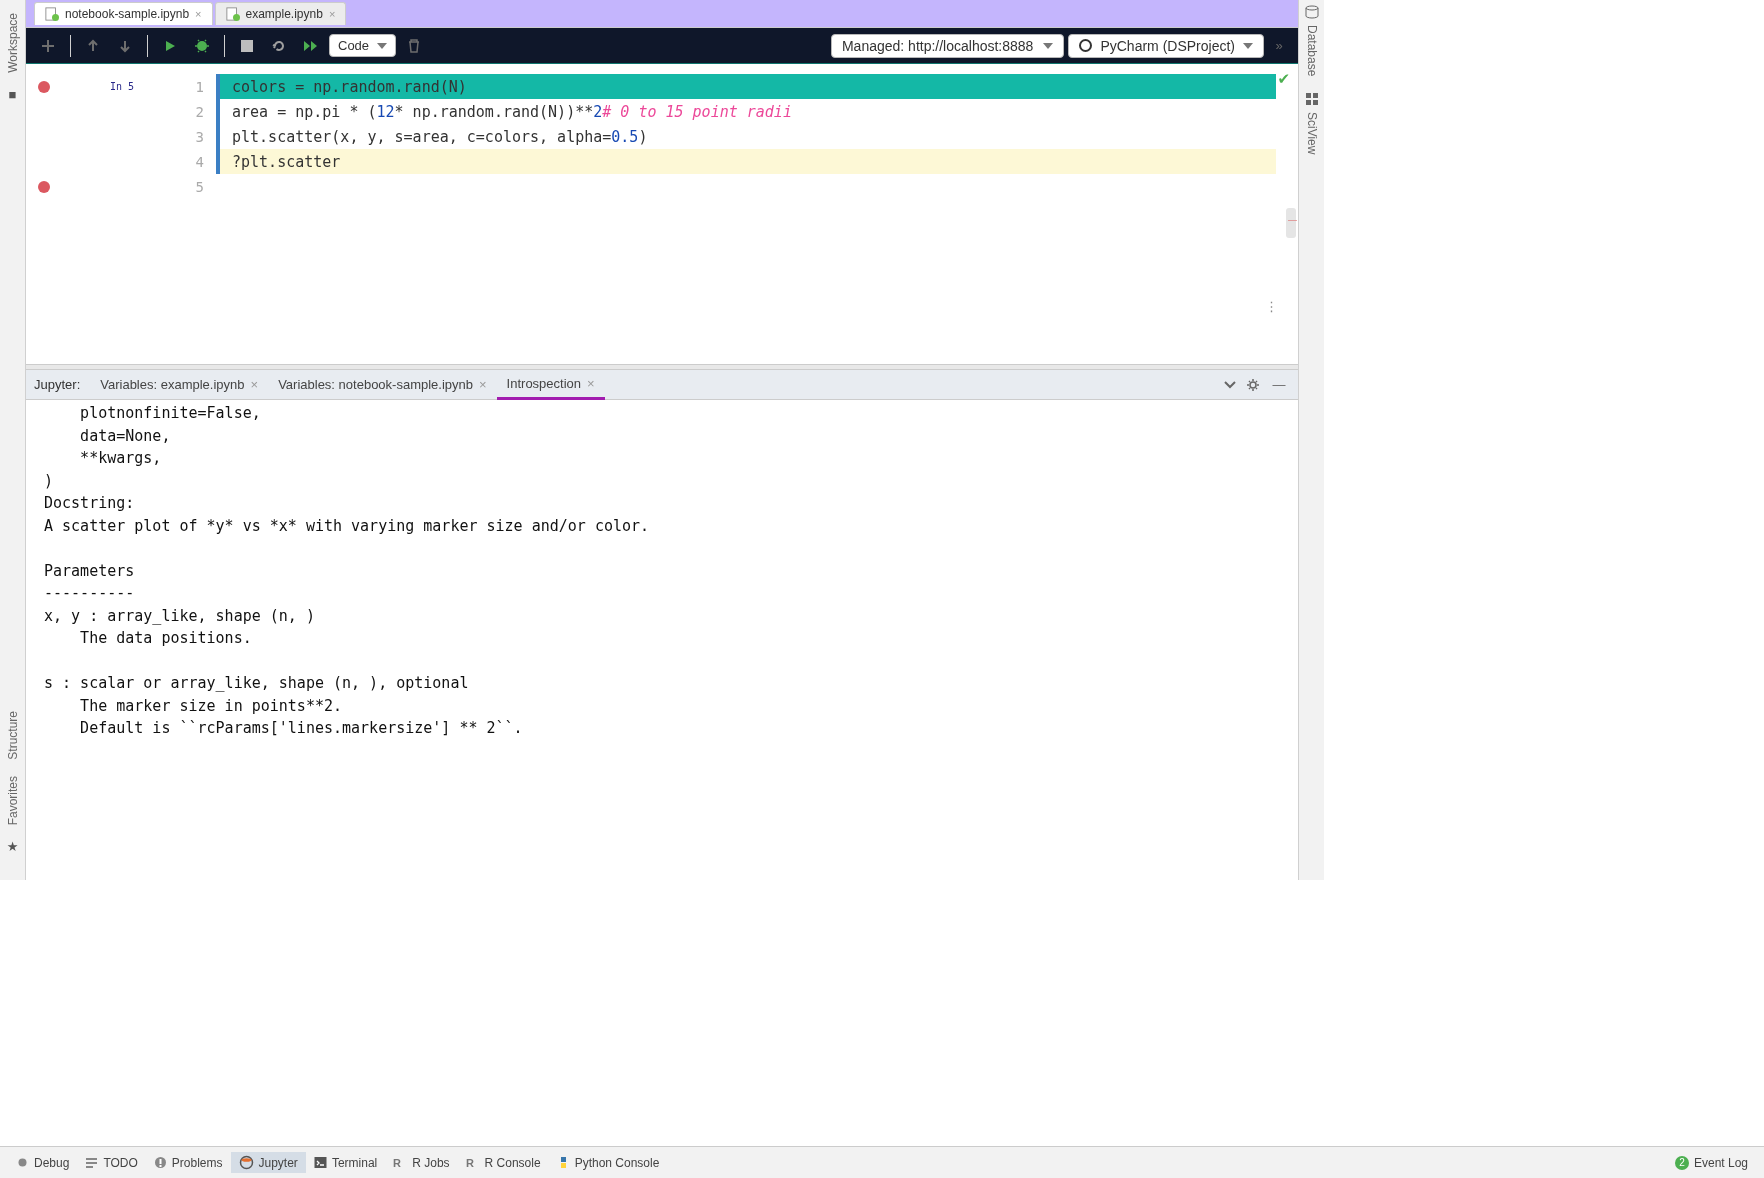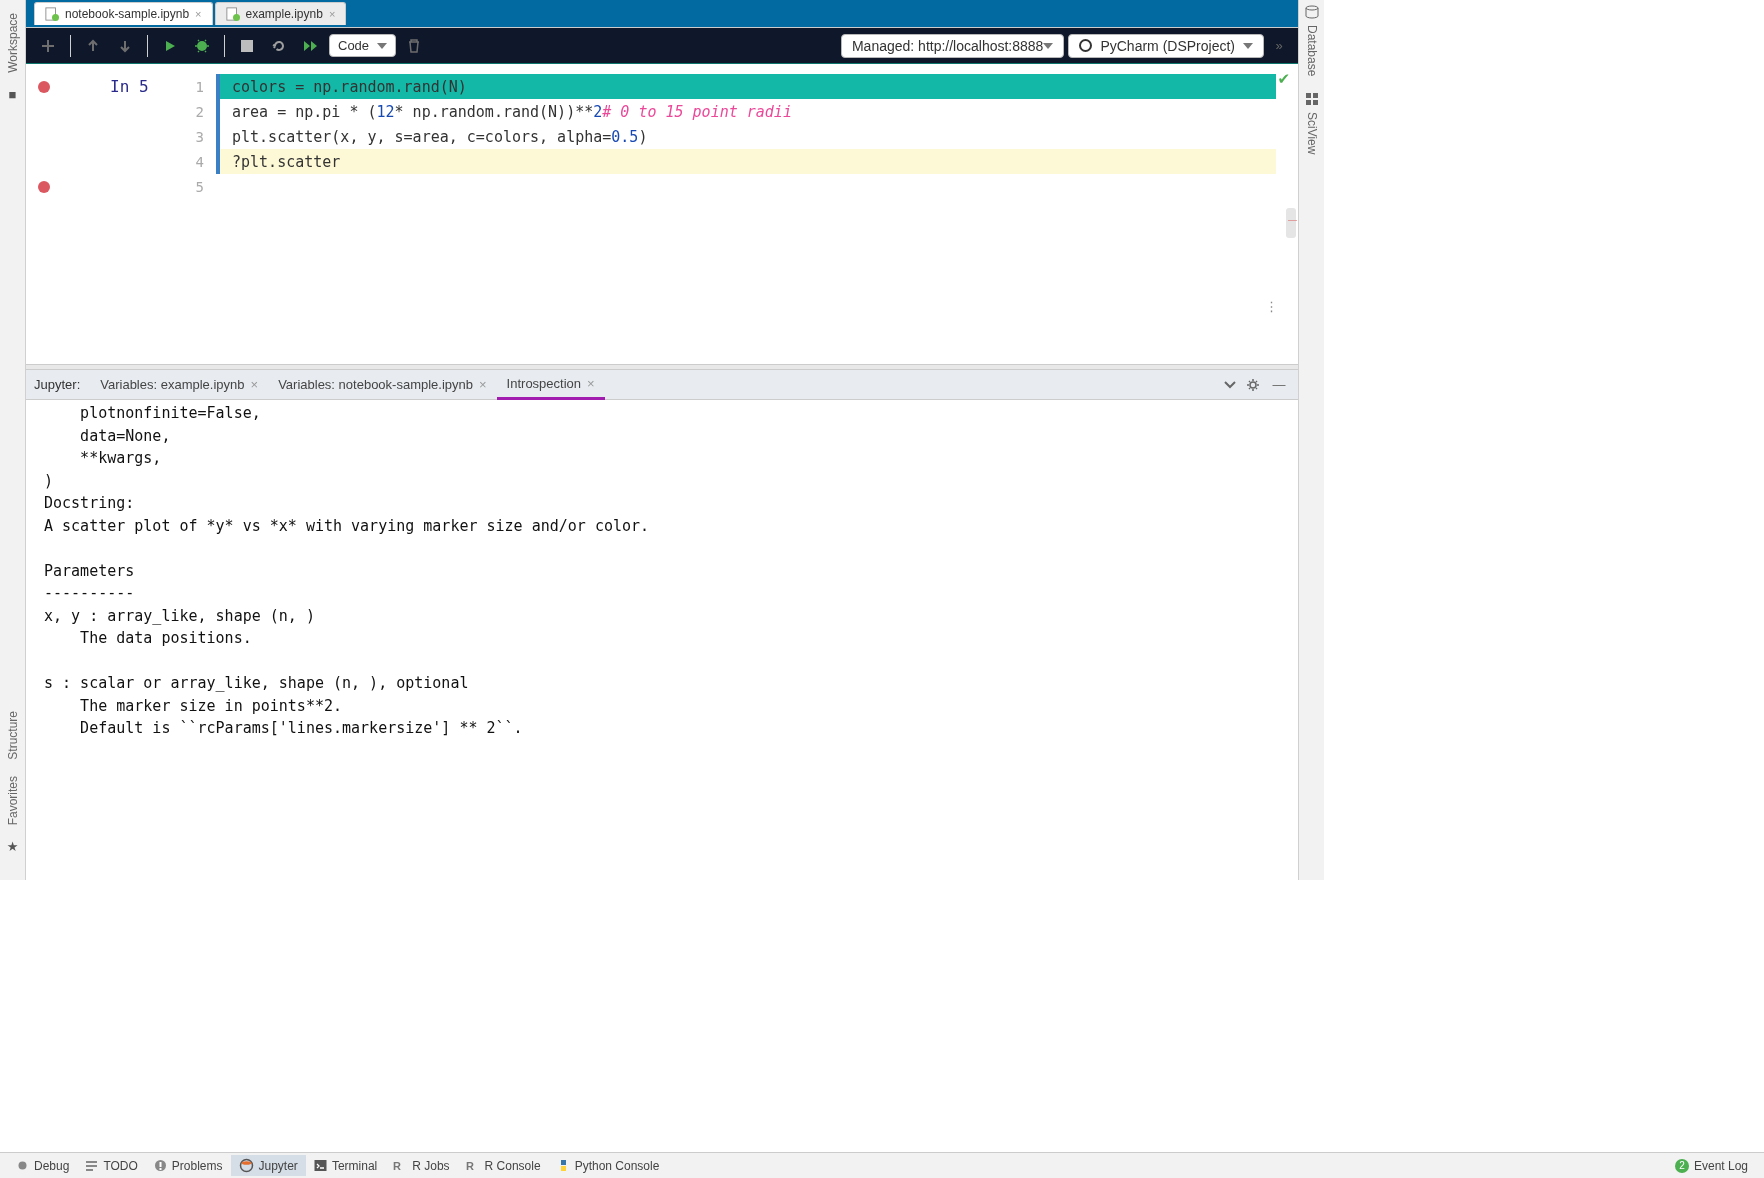--- a/index.html
+++ b/index.html
@@ -4,38 +4,38 @@
 <style>
 * { box-sizing: border-box; margin: 0; padding: 0; }
 body { font-family: -apple-system, "Segoe UI", sans-serif; font-size: 13px; color: #333; background: #fff; width: 1324px; position: relative; }
 .main-layout { display: flex; height: 880px; }
 .left-sidebar { width: 26px; border-right: 1px solid #d0d0d0; display: flex; flex-direction: column; align-items: center; padding-top: 5px; background: #f2f2f2; }
 .left-sidebar .label-v { writing-mode: vertical-rl; transform: rotate(180deg); font-size: 12px; color: #666; margin: 8px 0; }
 .left-sidebar .icon-sb { margin: 6px 0; color: #555; }
 .right-sidebar { width: 26px; border-left: 1px solid #d0d0d0; display: flex; flex-direction: column; align-items: center; padding-top: 5px; background: #f2f2f2; }
 .right-sidebar .label-v { writing-mode: vertical-rl; font-size: 12px; color: #666; margin: 6px 0; }
 .center-area { flex: 1; display: flex; flex-direction: column; overflow: hidden; }
-.tabs-bar { height: 28px; display: flex; align-items: center; background: #0369a1; border-bottom: 1px solid #ccc; padding-left: 8px; gap: 2px; }
+.tabs-bar { height: 28px; display: flex; align-items: center; background: #c4b5fd; border-bottom: 1px solid #ccc; padding-left: 8px; gap: 2px; }
 .tab { display: flex; align-items: center; gap: 6px; padding: 4px 10px; background: #fff; border: 1px solid #ccc; border-bottom: none; border-radius: 3px 3px 0 0; font-size: 12px; }
 .tab.inactive { background: #ececec; }
 .tab .close-x { color: #999; font-size: 11px; cursor: pointer; }
 .nb-icon { width: 14px; height: 14px; display: inline-flex; }
 .toolbar { height: 36px; display: flex; align-items: center; padding: 0 8px; gap: 4px; border-bottom: 1px solid #0f766e; background: #0f172a; }
 .tb-btn { width: 28px; height: 28px; display: flex; align-items: center; justify-content: center; color: #6e6e6e; cursor: pointer; }
 .tb-sep { width: 1px; height: 22px; background: #d0d0d0; margin: 0 4px; }
 .cell-type-select { border: 1px solid #b8b8b8; border-radius: 4px; padding: 3px 8px; display: flex; align-items: center; gap: 8px; font-size: 13px; background: #fff; cursor: pointer; }
-.server-select { margin-left: auto; border: 1px solid #b8b8b8; border-radius: 4px; padding: 3px 10px; display: flex; align-items: center; font-size: 14px; background: #fff; cursor: pointer; }
+.server-select { margin-left: auto; border: 1px solid #b8b8b8; border-radius: 4px; padding: 3px 10px; display: flex; align-items: center; gap: 10px; font-size: 14px; background: #fff; cursor: pointer; }
 .interpreter-select { border: 1px solid #b8b8b8; border-radius: 4px; padding: 3px 10px; display: flex; align-items: center; gap: 8px; font-size: 14px; background: #fff; cursor: pointer; }
 .status-ring { width: 13px; height: 13px; border: 2px solid #333; border-radius: 50%; display: inline-block; }
 .more-btn { width: 22px; text-align: center; color: #666; cursor: pointer; }
 .editor { height: 300px; position: relative; overflow: hidden; }
 .gutter { position: absolute; left: 0; top: 0; width: 190px; height: 100%; padding-top: 10px; }
 .gutter-row { height: 25px; display: flex; align-items: center; }
 .bp { width: 12px; height: 12px; background: #db5860; border-radius: 50%; margin-left: 12px; }
-.in-label { color: #2a2a8a; font-family: Menlo, monospace; font-size: 16px; margin-left: 60px; }
+.in-label { color: #2a2a8a; font-family: Menlo, monospace; font-size: 10px; margin-left: 60px; }
 .ln { color: #aaa; font-family: Menlo, monospace; font-size: 14px; margin-left: auto; margin-right: 12px; }
 .code-area { position: absolute; top: 10px; left: 190px; right: 22px; }
 .code-line { height: 25px; display: flex; align-items: center; font-family: Menlo, monospace; font-size: 15px; padding-left: 12px; border-left: 4px solid #3b7fc4; }
 .code-line.bp-active { background: #14b8a6; }
 .code-line.highlight { background: #fdf8d6; }
 .tok-n { color: #1749b3; }
 .tok-c { color: #ec4899; font-style: italic; }
 .check-icon { position: absolute; right: 8px; top: 6px; color: #4caf50; font-size: 15px; }
 .scroll-ind { position: absolute; right: 2px; top: 144px; width: 10px; height: 30px; background: #e5e5e5; border-radius: 3px; }
 .scroll-ind::after { content: "—"; position: absolute; right: -1px; top: 7px; color: #d77; font-size: 9px; }
@@ -43,21 +43,21 @@
 .plot-out .tick-lab { position: absolute; left: -35px; font-family: Menlo, monospace; font-size: 13px; color: #444; }
 .ellipsis-v { position: absolute; right: 20px; top: 235px; color: #888; cursor: pointer; }
 .split-bar { height: 6px; background: #e8e8e8; border-top: 1px solid #ccc; border-bottom: 1px solid #ccc; cursor: row-resize; }
 .bottom-panel { flex: 1; display: flex; flex-direction: column; }
 .panel-tabs { height: 30px; display: flex; align-items: center; background: #e8ecf1; border-bottom: 1px solid #ccc; padding: 0 8px; font-size: 13px; }
 .panel-tabs .ptab { padding: 6px 10px; display: flex; align-items: center; gap: 6px; color: #444; cursor: pointer; }
 .panel-tabs .ptab.active { border-bottom: 3px solid #a21caf; }
 .panel-tabs .spacer { flex: 1; }
 .panel-tabs .pbtn { width: 22px; text-align: center; color: #666; cursor: pointer; }
 .panel-content { flex: 1; padding: 2px 18px; font-family: Menlo, monospace; font-size: 15px; color: #111; overflow: hidden; white-space: pre; line-height: 1.5; }
-.status-bar { position: fixed; bottom: 0; left: 0; right: 0; height: 26px; background: #f2f2f2; border-top: 1px solid #ccc; display: flex; align-items: center; padding: 0 8px; font-size: 12px; gap: 2px; }
+.status-bar { position: fixed; bottom: 0; left: 0; right: 0; height: 32px; background: #f2f2f2; border-top: 1px solid #ccc; display: flex; align-items: center; padding: 0 8px; font-size: 12px; gap: 2px; }
 .status-bar .sitem { display: flex; align-items: center; gap: 5px; padding: 3px 8px; cursor: pointer; color: #444; }
 .status-bar .sitem.active { background: #d5dde6; }
 .status-bar .right { margin-left: auto; display: flex; align-items: center; gap: 4px; }
 .badge-n { background: #4caf50; color: #fff; border-radius: 50%; width: 14px; height: 14px; font-size: 10px; display: flex; align-items: center; justify-content: center; }
 .tri { display: inline-block; width: 0; height: 0; border-left: 5px solid transparent; border-right: 5px solid transparent; border-top: 6px solid #777; }
 svg { display: block; }
 </style>
 </head>
 <body>
 

